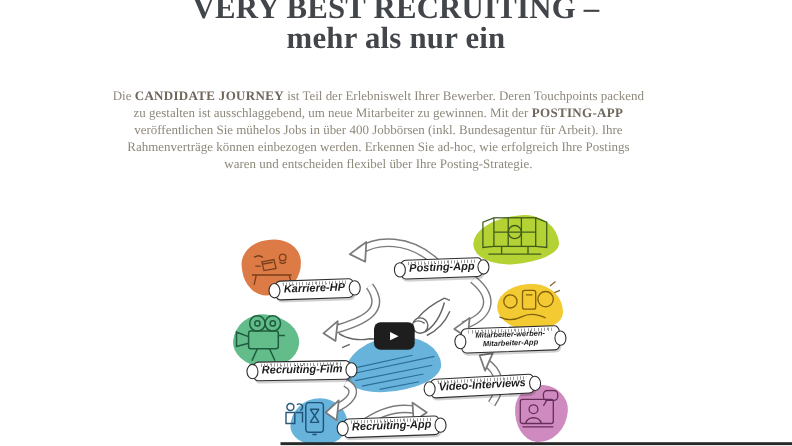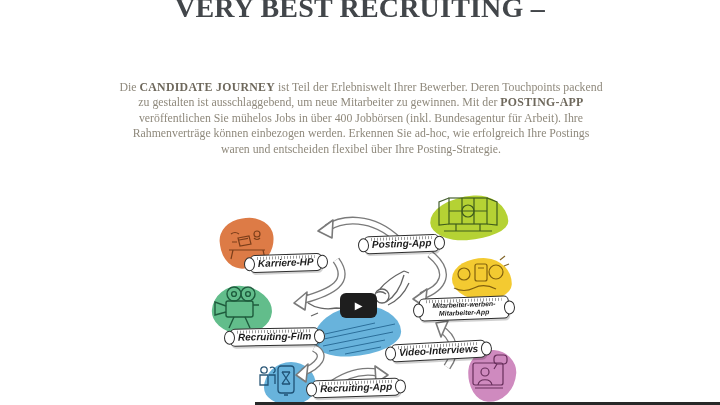--- a/index.html
+++ b/index.html
@@ -9,21 +9,21 @@
   }
   
   .title {
     position:absolute; top:-6px; left:0; width:720px; margin:0;
     text-align:center; color:#42464a; font-size:28px; line-height:28px;
     font-weight:600; letter-spacing:.2px;
   }
   .title span { display:block; }
   
   .intro {
-    position:absolute; top:80px; left:119px; width:484px; margin:0;
+    position:absolute; top:80px; left:102px; width:484px; margin:0;
     text-align:center; color:#8f897c; font-size:11.8px; line-height:15.4px;
   }
   .intro strong { color:#6e685c; letter-spacing:.3px; }
   
   .diagram { position:absolute; left:0; top:190px; width:720px; height:215px; }
   .blob { position:absolute; }
   .sketch { position:absolute; }
   .sketch svg { display:block; }
   .arrows { position:absolute; left:0; top:0; }
   
@@ -55,20 +55,21 @@
   }
   .bottom-strip { position:absolute; left:255px; top:402px; width:465px; height:3px; background:#282828; }
 </style>
 </head>
 <body>
 
 <div class="stage">
 
   <h1 class="title">
     <span>VERY BEST RECRUITING –</span>
+    <span>mehr als nur ein</span>
   </h1>
 
   <p class="intro"><span>Die </span><strong>CANDIDATE JOURNEY</strong><span> ist Teil der Erlebniswelt Ihrer Bewerber. Deren Touchpoints packend zu gestalten ist ausschlaggebend, um neue Mitarbeiter zu gewinnen. Mit der </span><strong>POSTING-APP</strong><span> veröffentlichen Sie mühelos Jobs in über 400 Jobbörsen (inkl. Bundesagentur für Arbeit). Ihre Rahmenverträge können einbezogen werden. Erkennen Sie ad-hoc, wie erfolgreich Ihre Postings waren und entscheiden flexibel über Ihre Posting-Strategie.</span></p>
 
   <div class="diagram">
 
     <div class="blob" style="left: 220px; top: 28px; width: 54px; height: 50px; border-radius: 50% 50% 58% 42% / 45% 45% 62% 55%; transform: rotate(-7deg); background: rgb(221, 123, 70);"></div>
     <div class="blob" style="left: 430px; top: 6px; width: 78px; height: 44px; border-radius: 58% 42% 55% 45% / 55% 63% 37% 45%; transform: rotate(-4deg); background: rgb(181, 210, 52);"></div>
     <div class="blob" style="left: 452px; top: 68px; width: 60px; height: 42px; border-radius: 55% 45% 50% 50% / 52% 60% 40% 48%; transform: rotate(3deg); background: rgb(243, 202, 49);"></div>
     <div class="blob" style="left: 212px; top: 96px; width: 60px; height: 48px; border-radius: 46% 54% 52% 48% / 55% 50% 50% 45%; transform: rotate(5deg); background: rgb(98, 189, 139);"></div>

